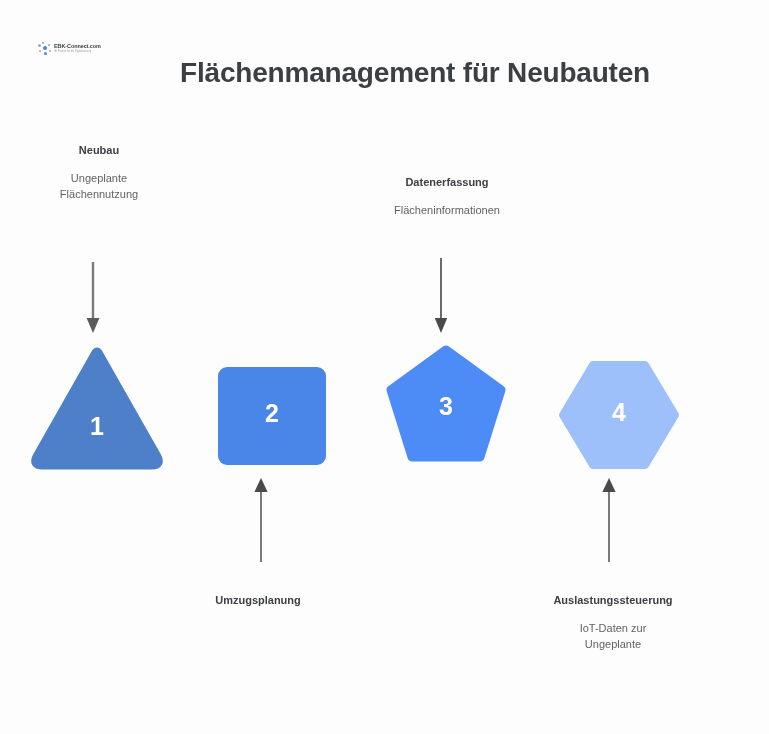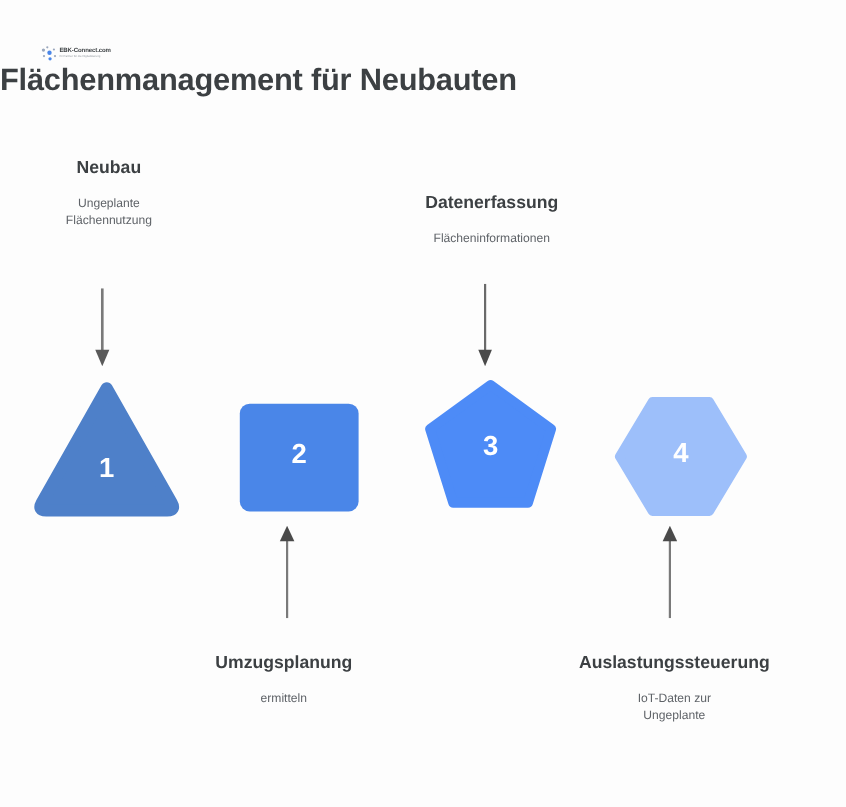--- a/index.html
+++ b/index.html
@@ -71,34 +71,34 @@
     white-space: nowrap;
     margin-top: 1px;
   }
 
   
   .title {
     position: absolute;
     left: 0;
     top: 57px;
     width: 650px;
-    text-align: left;
+    text-align: right;
     font-size: 28px;
     font-weight: bold;
     color: #3c4043;
     letter-spacing: -0.2px;
   }
 
   
   .label-block {
     position: absolute;
     text-align: center;
   }
   .label-title {
-    font-size: 16px;
+    font-size: 11px;
     font-weight: bold;
     color: #3c4043;
     line-height: 1.3;
     white-space: nowrap;
   }
   .label-desc {
     margin-top: 14px;
     font-size: 11px;
     font-weight: normal;
     color: #5f6368;
@@ -183,21 +183,20 @@
   <div class="label-block" id="label-3">
     <div class="label-title">Datenerfassung</div>
     <div class="label-desc">
       <div>Flächeninformationen</div>
     </div>
   </div>
 
   <div class="label-block" id="label-2">
     <div class="label-title">Umzugsplanung</div>
     <div class="label-desc">
-      <div>ermitteln</div>
     </div>
   </div>
 
   <div class="label-block" id="label-4">
     <div class="label-title">Auslastungssteuerung</div>
     <div class="label-desc">
       <div>IoT-Daten zur</div>
       <div>Ungeplante</div>
     </div>
   </div>

